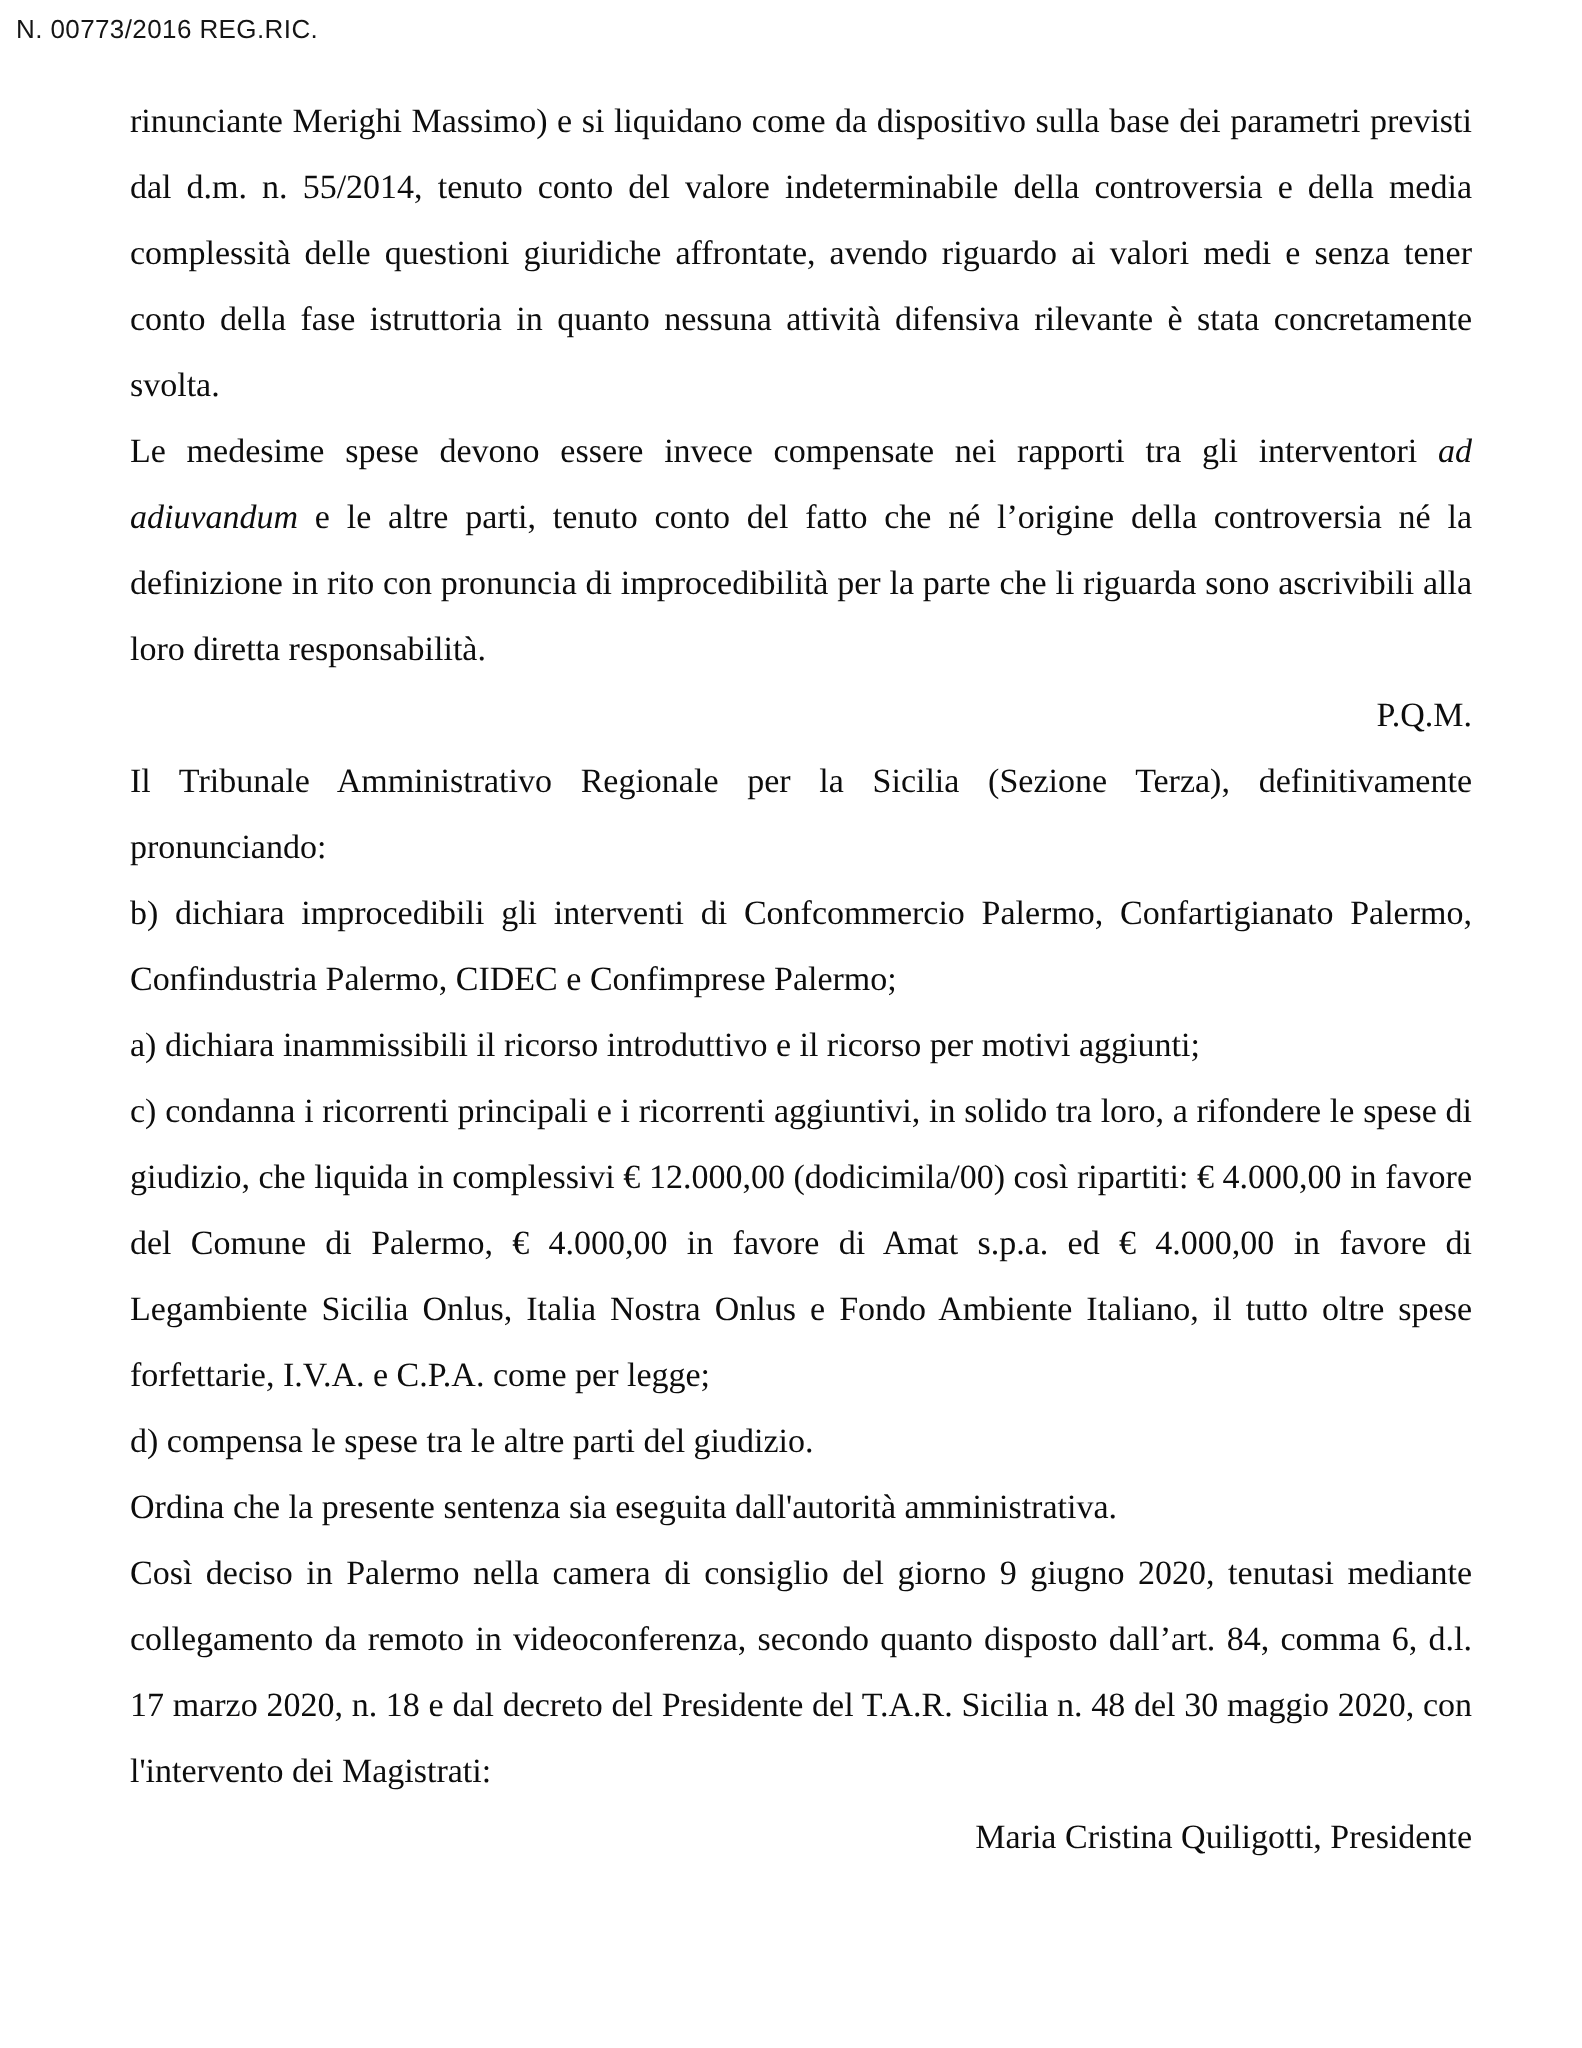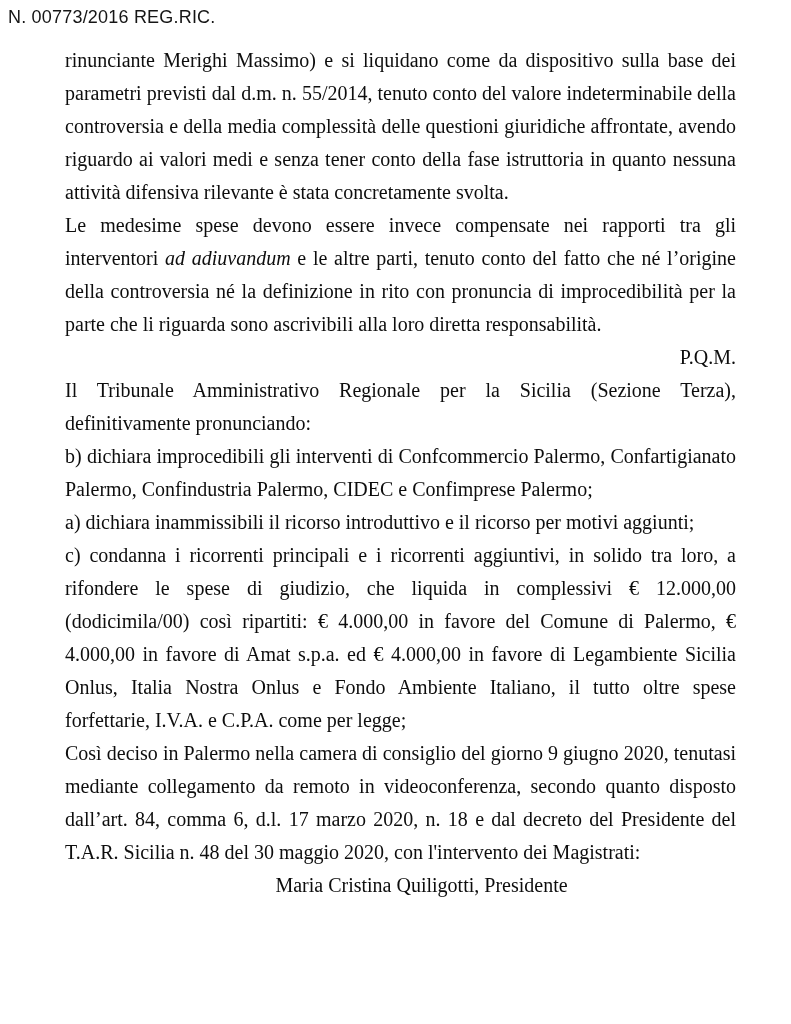--- a/index.html
+++ b/index.html
@@ -12,60 +12,62 @@
     width: 791px;
     height: 1024px;
     background: #ffffff;
     overflow: hidden;
   }
   .case-header {
     position: absolute;
     top: 7px;
     left: 8px;
     font-family: "Liberation Sans", "DejaVu Sans", sans-serif;
-    font-size: 18px;
+    font-size: 13px;
     letter-spacing: 0.2px;
     color: #151515;
     white-space: nowrap;
   }
   .doc-body {
     position: absolute;
     top: 44px;
     left: 65px;
     width: 671px;
     font-family: "Liberation Serif", "DejaVu Serif", serif;
-    font-size: 20px;
+    font-size: 17px;
     line-height: 33px;
     color: #0d0d0d;
   }
   .doc-body p {
     margin: 0;
     padding: 0;
     text-align: justify;
   }
   .doc-body p.center {
     text-align: right;
   }
   .doc-body p.indent {
     padding-left: 42px;
-    text-align: center;
+    text-align: right;
   }
   .doc-body i {
     font-style: italic;
   }
 </style>
 </head>
 <body>
 
 <div class="page">
   <div class="case-header">N. 00773/2016 REG.RIC.</div>
   <div class="doc-body">
       <p><span>rinunciante Merighi Massimo) e si liquidano come da dispositivo sulla base dei parametri previsti dal d.m. n. 55/2014, tenuto conto del valore indeterminabile della controversia e della media complessità delle questioni giuridiche affrontate, avendo riguardo ai valori medi e senza tener conto della fase istruttoria in quanto nessuna attività difensiva rilevante è stata concretamente svolta.</span></p>
       <p><span>Le medesime spese devono essere invece compensate nei rapporti tra gli interventori </span><i>ad adiuvandum</i><span> e le altre parti, tenuto conto del fatto che né l’origine della controversia né la definizione in rito con pronuncia di improcedibilità per la parte che li riguarda sono ascrivibili alla loro diretta responsabilità.</span></p>
       <p class="center"><span>P.Q.M.</span></p>
       <p><span>Il Tribunale Amministrativo Regionale per la Sicilia (Sezione Terza), definitivamente pronunciando:</span></p>
       <p><span>b) dichiara improcedibili gli interventi di Confcommercio Palermo, Confartigianato Palermo, Confindustria Palermo, CIDEC e Confimprese Palermo;</span></p>
       <p><span>a) dichiara inammissibili il ricorso introduttivo e il ricorso per motivi aggiunti;</span></p>
       <p><span>c) condanna i ricorrenti principali e i ricorrenti aggiuntivi, in solido tra loro, a rifondere le spese di giudizio, che liquida in complessivi € 12.000,00 (dodicimila/00) così ripartiti: € 4.000,00 in favore del Comune di Palermo, € 4.000,00 in favore di Amat s.p.a. ed € 4.000,00 in favore di Legambiente Sicilia Onlus, Italia Nostra Onlus e Fondo Ambiente Italiano, il tutto oltre spese forfettarie, I.V.A. e C.P.A. come per legge;</span></p>
+      <p><span>d) compensa le spese tra le altre parti del giudizio.</span></p>
+      <p><span>Ordina che la presente sentenza sia eseguita dall'autorità amministrativa.</span></p>
       <p><span>Così deciso in Palermo nella camera di consiglio del giorno 9 giugno 2020, tenutasi mediante collegamento da remoto in videoconferenza, secondo quanto disposto dall’art. 84, comma 6, d.l. 17 marzo 2020, n. 18 e dal decreto del Presidente del T.A.R. Sicilia n. 48 del 30 maggio 2020, con l'intervento dei Magistrati:</span></p>
       <p class="indent"><span>Maria Cristina Quiligotti, Presidente</span></p>
     </div>
 </div>
 
 </body></html>

